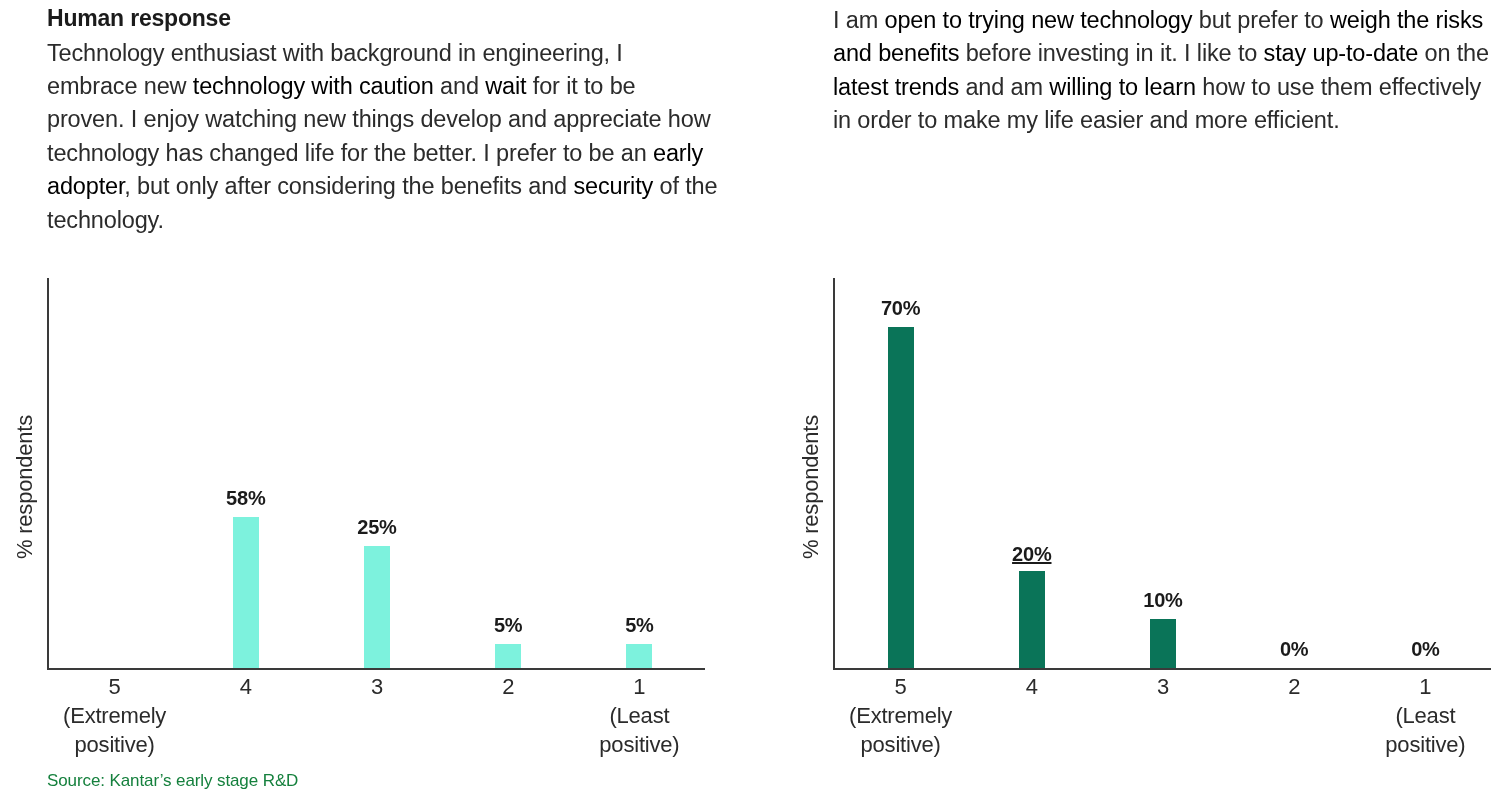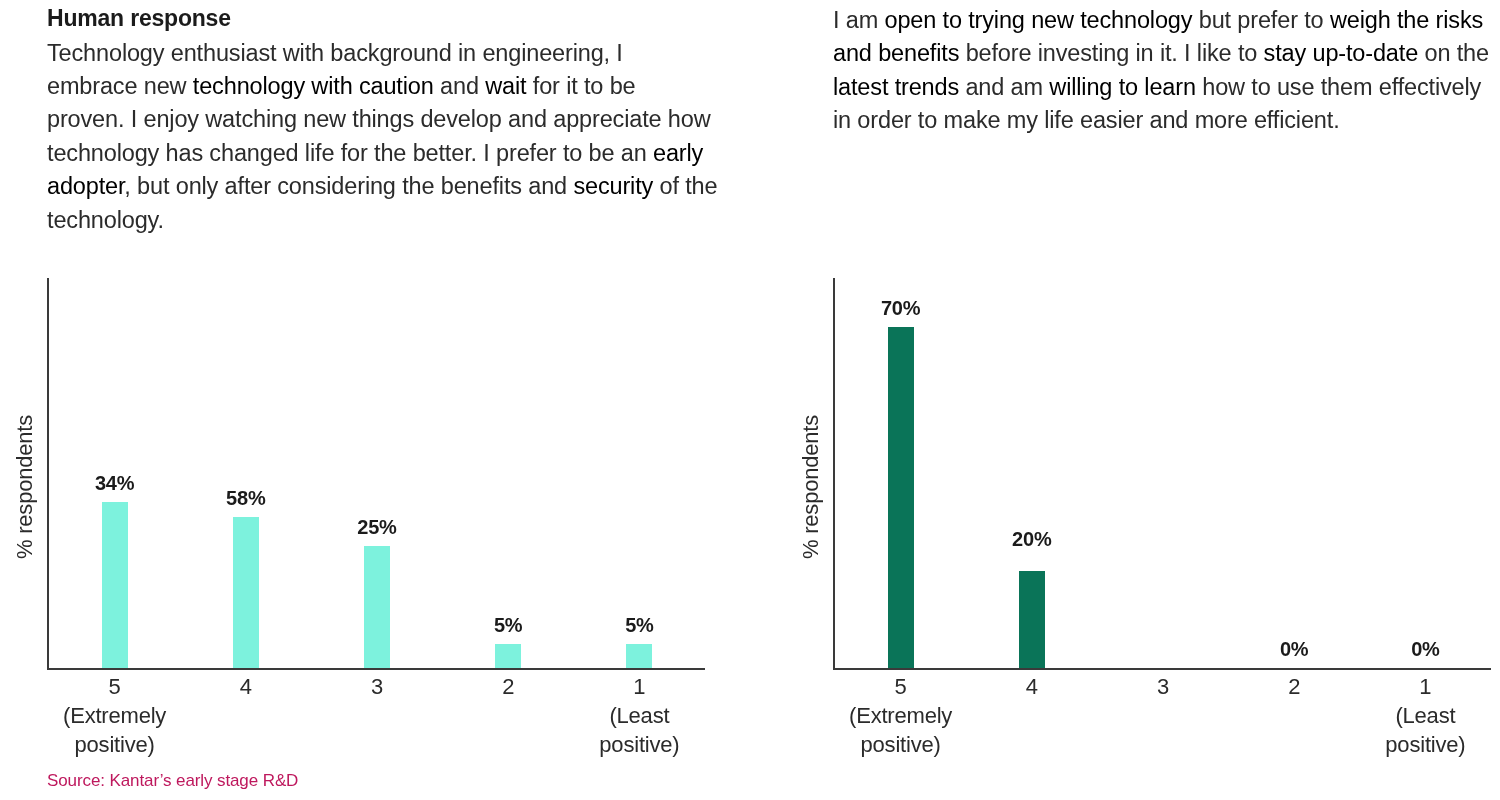--- a/index.html
+++ b/index.html
@@ -138,43 +138,39 @@
     line-height: 1.32;
     letter-spacing: -0.2px;
   }
   .xtick .sub { display: block; white-space: pre-line; }
 
   .source {
     position: absolute;
     left: 47px;
     top: 771px;
     font-size: 17px;
-    color: #be185d;
+    color: #15803d;
     letter-spacing: -0.1px;
   }
 </style>
 </head>
 <body>
 
 <div class="panel panel-left">
 
   <div class="resp-block">
     <h2 class="resp-title">Human response</h2>
     <p class="resp-text"><span>Technology enthusiast with background in engineering, I embrace new </span><span class="hl">technology with caution</span><span> and </span><span class="hl">wait</span><span> for it to be proven. I enjoy watching new things develop and appreciate how technology has changed life for the better. I prefer to be an </span><span class="hl">early adopter</span><span>, but only after considering the benefits and </span><span class="hl">security</span><span> of the technology.</span></p>
   </div>
 
   <div class="chart">
     <div class="ylabel">% respondents</div>
     <div class="axis-y"></div>
     <div class="axis-x"></div>
     <div class="plot">
-        <div class="bar-slot" style="left: 0%; width: 20%;">
-          <div class="bar" style="height: 165.75px; background: rgb(125, 242, 221);"></div>
-          <div class="bar-value" style="bottom: 172.75px;">34%</div>
-        </div>
         <div class="bar-slot" style="left: 20%; width: 20%;">
           <div class="bar" style="height: 151.125px; background: rgb(125, 242, 221);"></div>
           <div class="bar-value" style="bottom: 158.125px;">58%</div>
         </div>
         <div class="bar-slot" style="left: 40%; width: 20%;">
           <div class="bar" style="height: 121.875px; background: rgb(125, 242, 221);"></div>
           <div class="bar-value" style="bottom: 128.875px;">25%</div>
         </div>
         <div class="bar-slot" style="left: 60%; width: 20%;">
           <div class="bar" style="height: 24.375px; background: rgb(125, 242, 221);"></div>
@@ -209,21 +205,25 @@
     <div class="ylabel">% respondents</div>
     <div class="axis-y"></div>
     <div class="axis-x"></div>
     <div class="plot">
         <div class="bar-slot" style="left: 0%; width: 20%;">
           <div class="bar" style="height: 341.25px; background: rgb(10, 116, 88);"></div>
           <div class="bar-value" style="bottom: 348.25px;">70%</div>
         </div>
         <div class="bar-slot" style="left: 20%; width: 20%;">
           <div class="bar" style="height: 97.5px; background: rgb(10, 116, 88);"></div>
-          <div class="bar-value" style="bottom: 117px;">20%</div>
+          <div class="bar-value" style="bottom: 102px; text-decoration: underline;">20%</div>
+        </div>
+        <div class="bar-slot" style="left: 40%; width: 20%;">
+          <div class="bar" style="height: 48.75px; background: rgb(10, 116, 88);"></div>
+          <div class="bar-value" style="bottom: 55.75px;">10%</div>
         </div>
         <div class="bar-slot" style="left: 60%; width: 20%;">
           <div class="bar-value" style="bottom: 7px;">0%</div>
         </div>
         <div class="bar-slot" style="left: 80%; width: 20%;">
           <div class="bar-value" style="bottom: 7px;">0%</div>
         </div>
       </div>
     <div class="xticks">
         <div class="xtick" style="left: 0%; width: 20%;"><span>5</span><span class="sub">(Extremely

